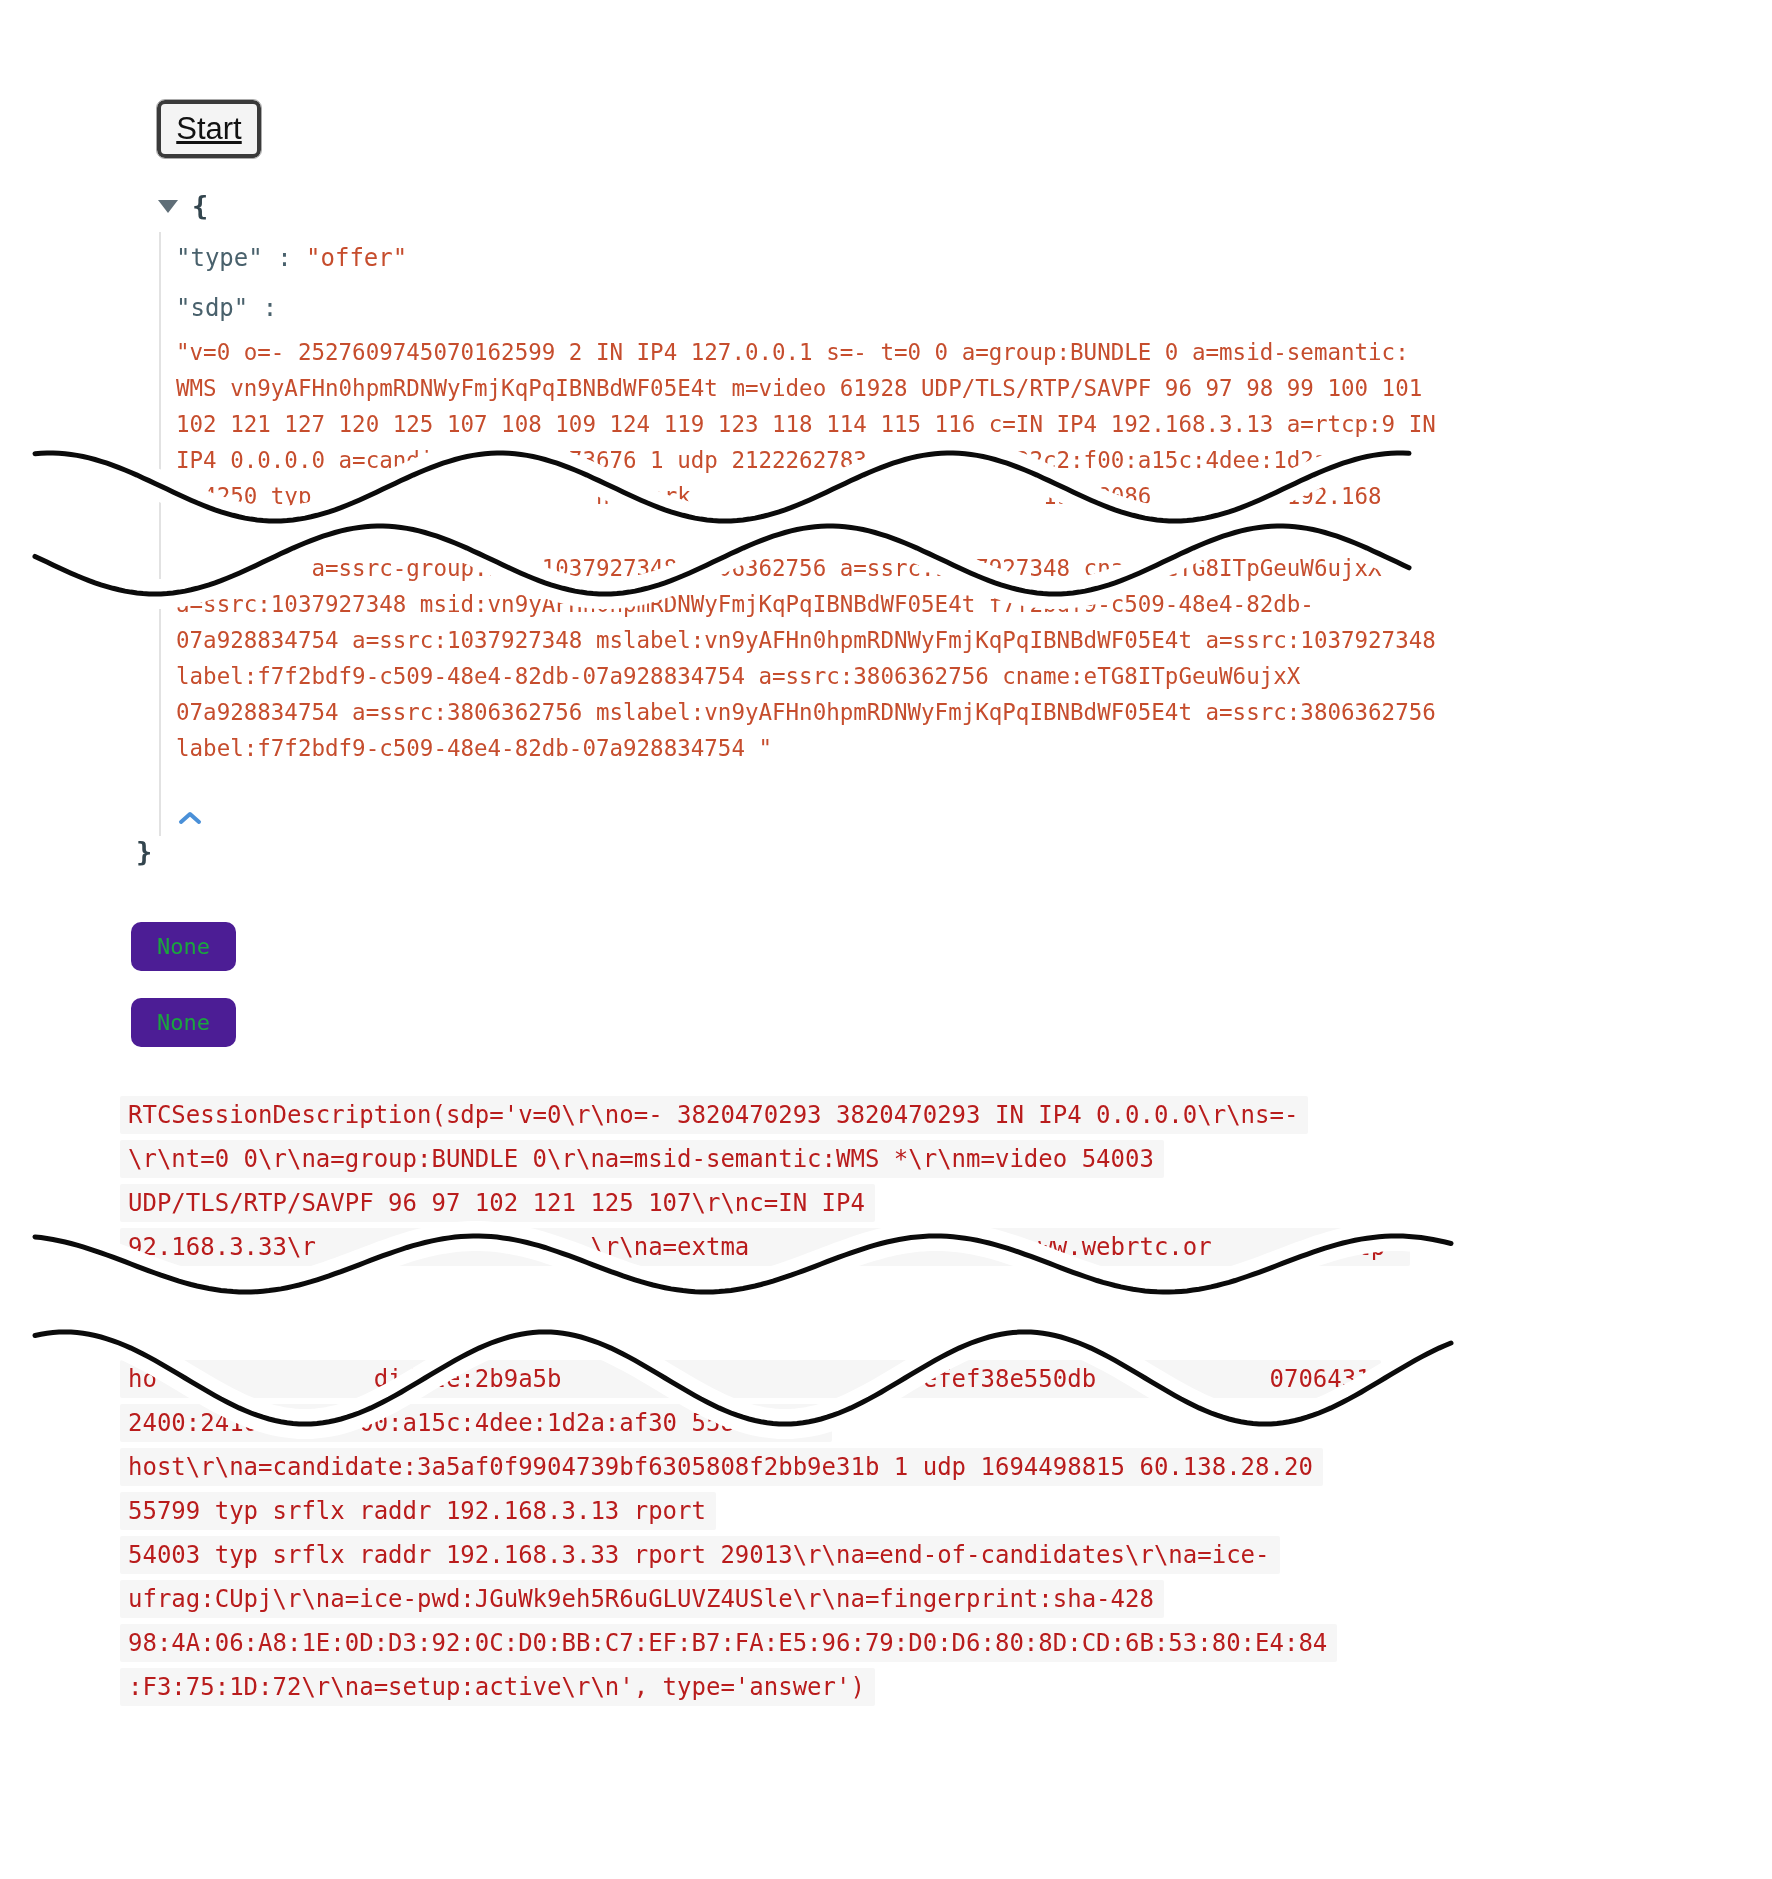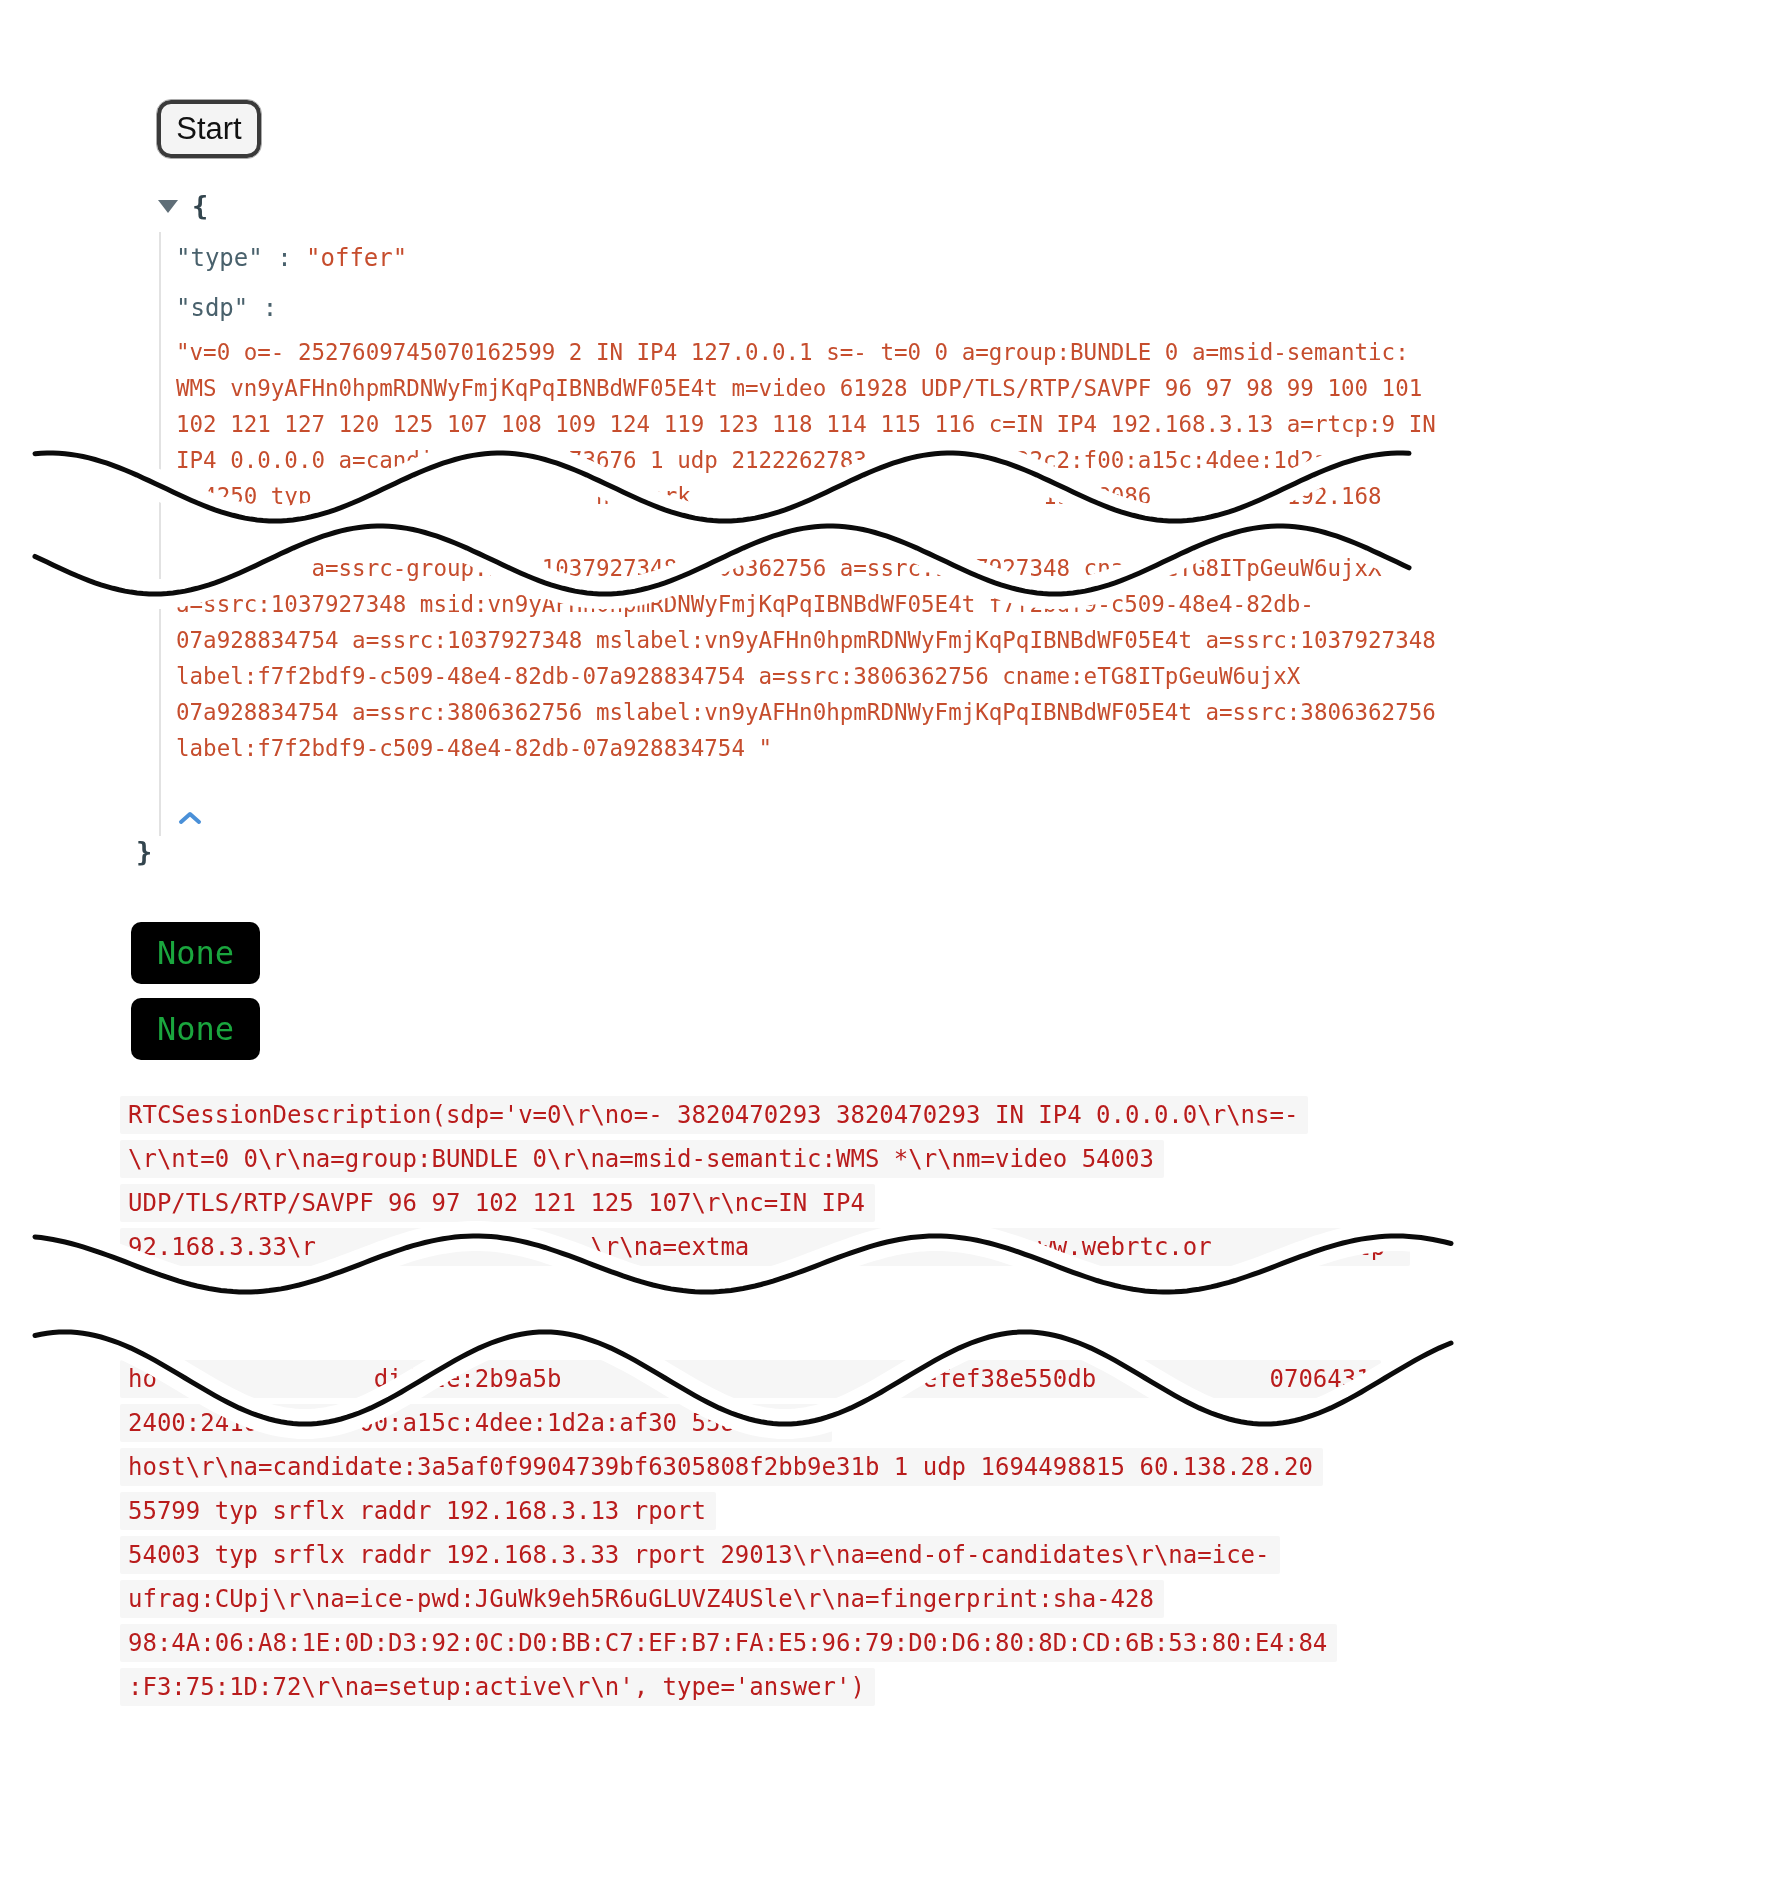--- a/index.html
+++ b/index.html
@@ -1,45 +1,45 @@
 <!DOCTYPE html>
 <html><head>
 <meta charset="utf-8">
 <style>
   html,body{margin:0;padding:0;background:#fff;}
   #page{position:relative;width:1772px;height:1879px;background:#ffffff;overflow:hidden;
         font-family:"DejaVu Sans Mono",monospace;}
 
   
   .start-btn{position:absolute;left:157px;top:100px;width:104px;height:58px;
-    background:#f4f4f4;border:4px solid #3a3a3a;outline:1px solid #ababab;border-radius:14px;
+    background:#f4f4f4;border:4px solid #3a3a3a;outline:1px solid #ababab;border-radius:8px;
     font-family:"Liberation Sans",sans-serif;font-size:31px;color:#111;cursor:pointer;
-    display:flex;align-items:center;justify-content:center;padding:0;}
+    display:flex;align-items:center;justify-content:center;padding:0;text-decoration:underline;}
 
   
   .tree-triangle{position:absolute;left:158px;top:200px;width:0;height:0;
     border-left:10px solid transparent;border-right:10px solid transparent;border-top:13px solid #5f6e77;}
   .brace{position:absolute;font-size:27px;color:#33454e;font-weight:bold;}
   .brace.open{left:192px;top:190px;}
   .brace.close{left:136px;top:836px;}
   .guide-line{position:absolute;left:159px;top:232px;width:2px;height:604px;background:#e2e2e2;}
   .kv-line{position:absolute;left:176px;font-size:24px;white-space:pre;color:#49616c;}
   .kv-line .val{color:#c64d2d;}
   .kv-type{top:244px;}
   .kv-sdp{top:294px;}
 
   .sdp-block{position:absolute;left:176px;top:334px;width:1280px;}
   .sdp-block .code-line{height:36px;line-height:36px;font-size:22.5px;color:#c64d2d;white-space:pre;}
   .sdp-block .code-line span{background:transparent;}
 
   .chevron{position:absolute;left:178px;top:810px;}
 
   
-  .none-badge{position:absolute;left:131px;background:#000000;border-radius:10px;
-    padding:12px 26px;font-size:32px;color:#1aa63e;}
+  .none-badge{position:absolute;left:131px;background:#4c1d95;border-radius:10px;
+    padding:12px 26px;font-size:22px;color:#1aa63e;}
   .none-1{top:922px;}
   .none-2{top:998px;}
 
   
   .answer-block{position:absolute;left:120px;top:1093px;width:1460px;}
   .answer-block .code-line{height:44px;line-height:44px;font-size:24px;color:#b91c1c;white-space:pre;}
   .answer-block .code-line span{background:#f6f6f6;padding:5px 10px 5px 8px;border-radius:2px;}
   .answer-block .code-line span:empty{display:none;padding:0;}
 
   

